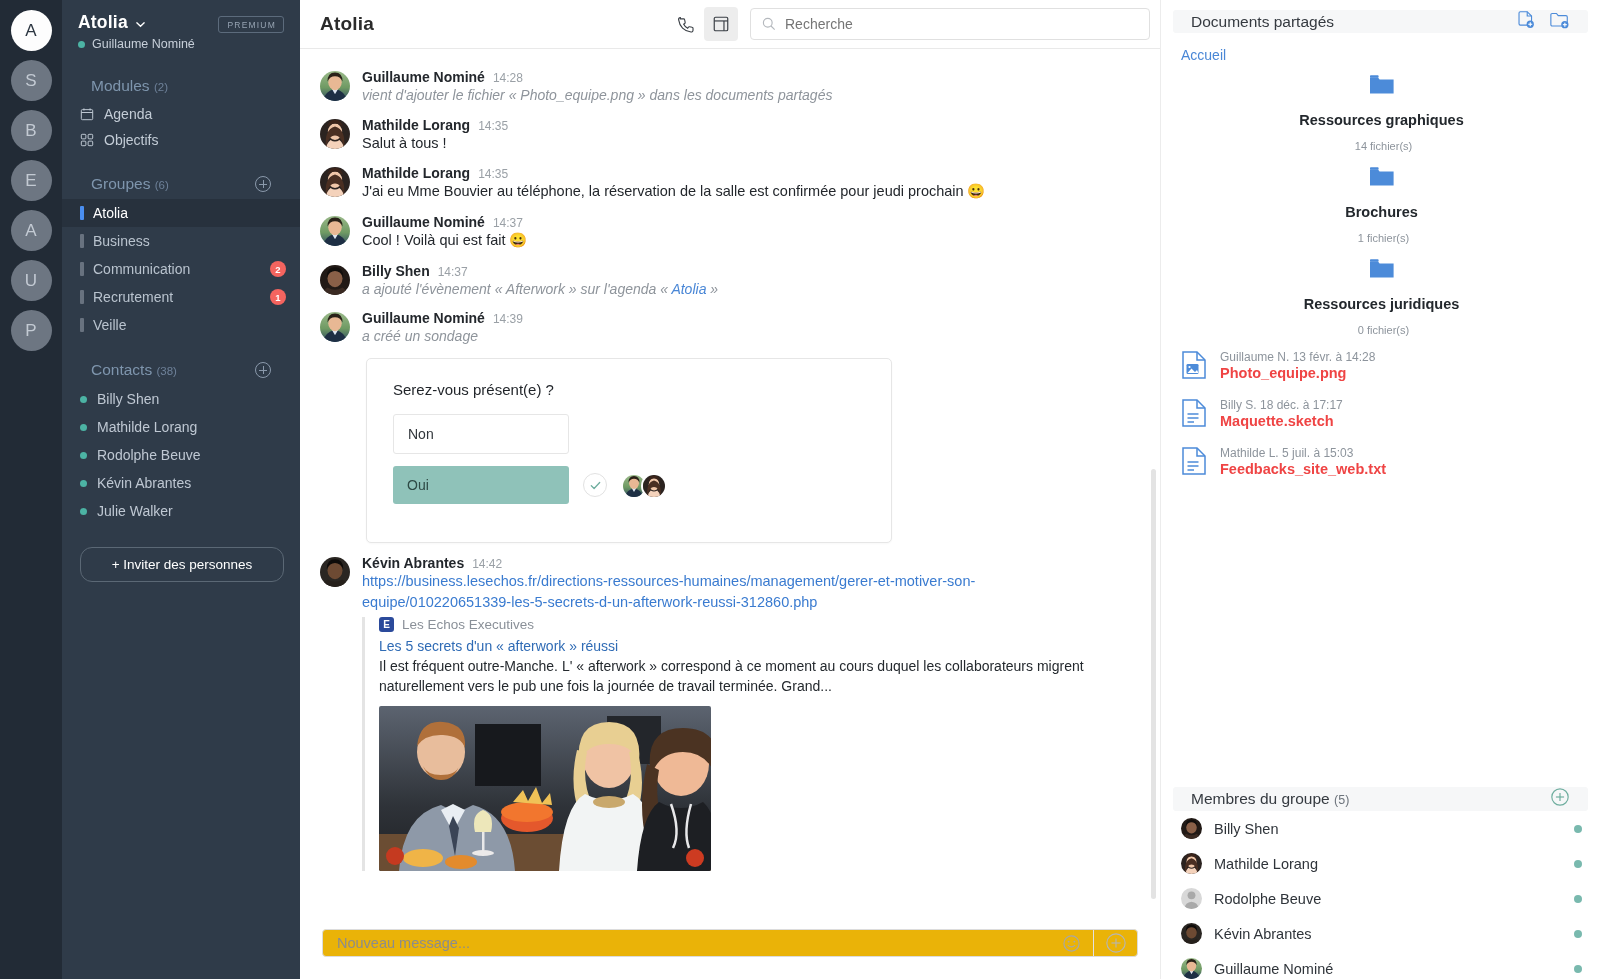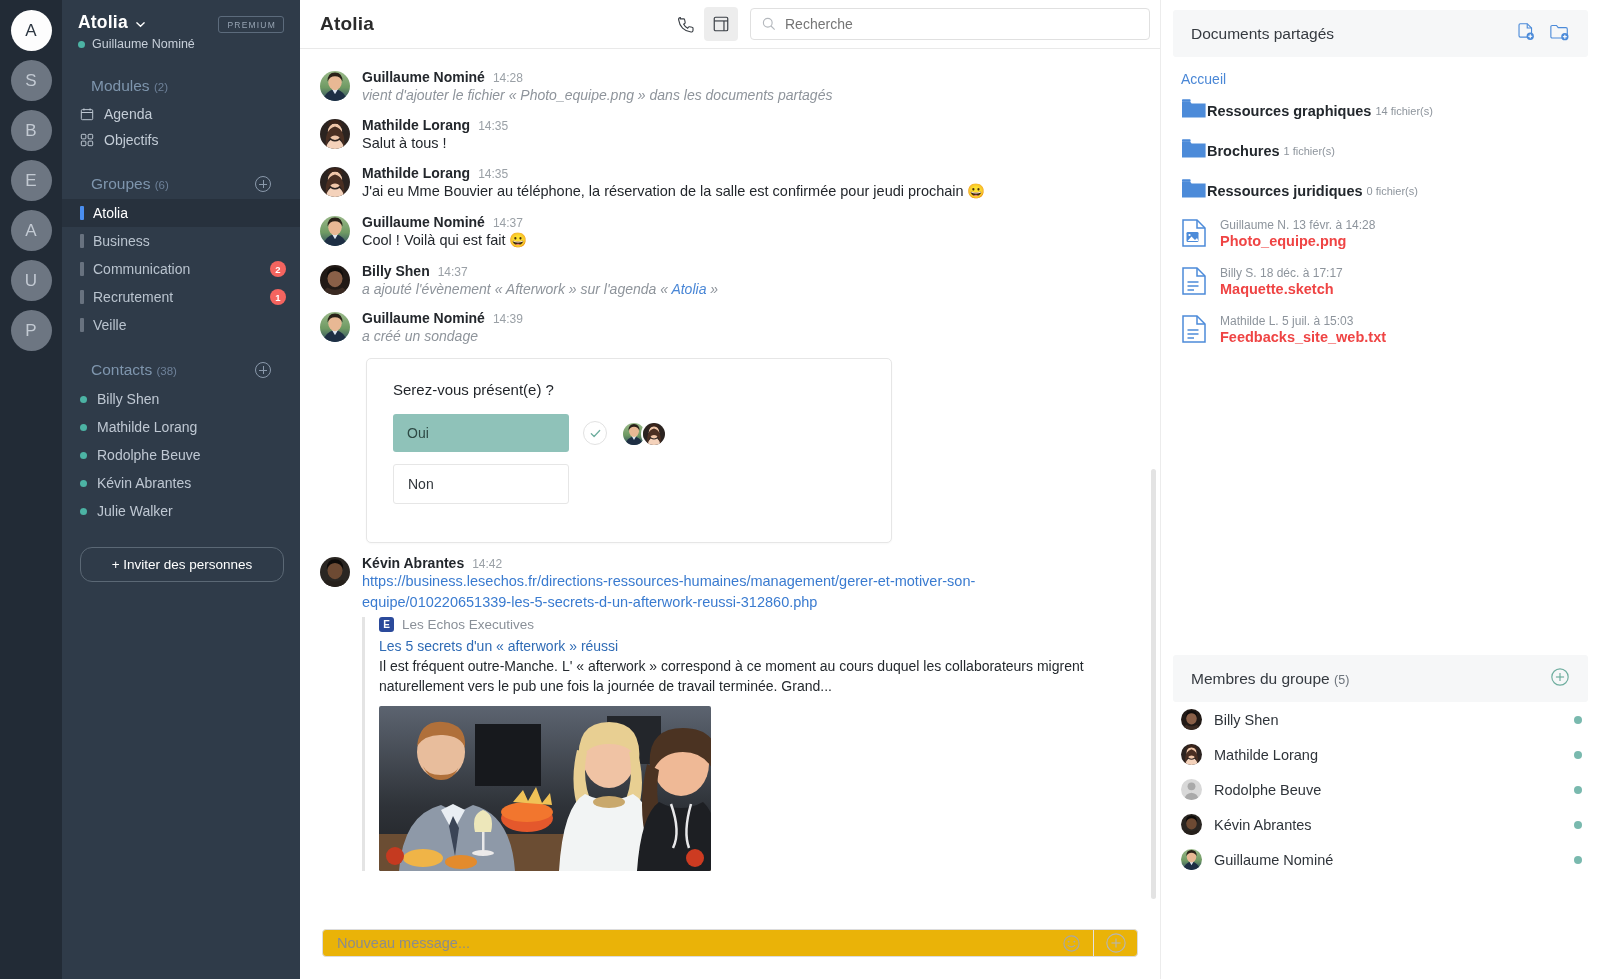--- a/index.html
+++ b/index.html
@@ -182,21 +182,21 @@
   }
   .panel-head{
     background:#f6f7f8; height:47px; display:flex;align-items:center;
     padding: 0 18px; margin: 10px 12px 0 12px; border-radius:3px;
   }
   .panel-title{ font-size:15.5px; color:#353a40; flex:1;}
   .panel-title .cnt{font-size:12.5px;color:#6d747c;}
   .panel-head-ic{display:flex;gap:14px;align-items:center;}
 
   .breadcrumb{ color:#4a87d6; font-size:14px; padding: 14px 18px 4px 20px; cursor:pointer;}
-  .folder-row{display:flex;align-items:center;gap:0;padding:7px 18px 7px 20px;cursor:pointer;}
+  .folder-row{display:flex;align-items:center;gap:12px;padding:7px 18px 7px 20px;cursor:pointer;flex-direction:column;}
   .folder-name{font-size:14.5px;color:#23282d;font-weight:bold;}
   .folder-count{font-size:11px;color:#8d949c;margin-left:4px;font-weight:normal;}
   .file-row{display:flex;align-items:flex-start;gap:13px;padding:7px 18px 7px 20px;cursor:pointer;}
   .file-meta{font-size:12px;color:#8d949c;margin-bottom:1px;}
   .file-name{font-size:14.5px;color:#ef4444;font-weight:bold;}
 
   .mem-row{display:flex;align-items:center;gap:12px;padding:7px 18px 7px 20px;cursor:pointer;}
   .mem-name{font-size:14.5px;color:#2f343a;flex:1;}
   .mem-dot{width:8px;height:8px;border-radius:50%;background:#79b9ae;}
   .mem-ava{width:21px;height:21px;border-radius:50%;overflow:hidden;flex:0 0 21px;}
@@ -491,20 +491,23 @@
         <span class="mtime">14:39</span>
       </div>
               <div class="mtext sys">a créé un sondage</div>
     </div>
           </div>
         </div>
 
       <div class="poll-wrap">
         <div class="poll">
           <div class="poll-q">Serez-vous présent(e) ?</div>
+          <div class="poll-row">
+            <div class="poll-opt off">Non</div>
+          </div>
           <div class="poll-row">
             <div class="poll-opt on">Oui</div>
             <div class="check-c">
               <svg width="13" height="13" viewBox="0 0 14 14">
                   <path d="M2.5 7.3 L5.5 10.2 L11.5 3.8" fill="none" stroke="#6fae9f" stroke-width="1.4" stroke-linecap="round" stroke-linejoin="round"></path>
                 </svg>
             </div>
             <div class="voters" id="poll-voters">
                 <div class="ava">
                   <svg class="avaimg" viewBox="0 0 40 40" preserveAspectRatio="xMidYMid slice">
@@ -525,23 +528,20 @@
                 <div class="ava">
                   <svg class="avaimg" viewBox="0 0 40 40" preserveAspectRatio="xMidYMid slice">
                     <rect width="40" height="40" fill="#2b2320"></rect>
       <ellipse cx="20" cy="17" rx="9.5" ry="11" fill="#f0c6a8"></ellipse>
       <path d="M8 40 q-3-26 12-30 q15 4 12 30 q-3-18-12-18 q-9 0-12 18z" fill="#4a2f22"></path>
       <path d="M9 12 q2-11 11-11 q9 0 11 11 q-4-6-11-6 q-7 0-11 6z" fill="#3b241a"></path>
       <path d="M14 28 q6 4 12 0 q5 4 6 12 l-24 0 q1-8 6-12z" fill="#f4d2bb"></path>
                   </svg>
                 </div>
               </div>
-          </div>
-          <div class="poll-row">
-            <div class="poll-opt off">Non</div>
           </div>
         </div>
       </div>
 
       <div class="msg">
         <div class="ava" id="link-ava">
             <svg class="avaimg" viewBox="0 0 40 40" preserveAspectRatio="xMidYMid slice">
               <rect width="40" height="40" fill="#2a2622"></rect>
       <ellipse cx="20" cy="18" rx="10" ry="11.5" fill="#6d4a33"></ellipse>
       <path d="M9 16 q0-13 11-13 q11 0 11 13 q-4-8-11-8 q-7 0-11 8z" fill="#0e0b09"></path>

